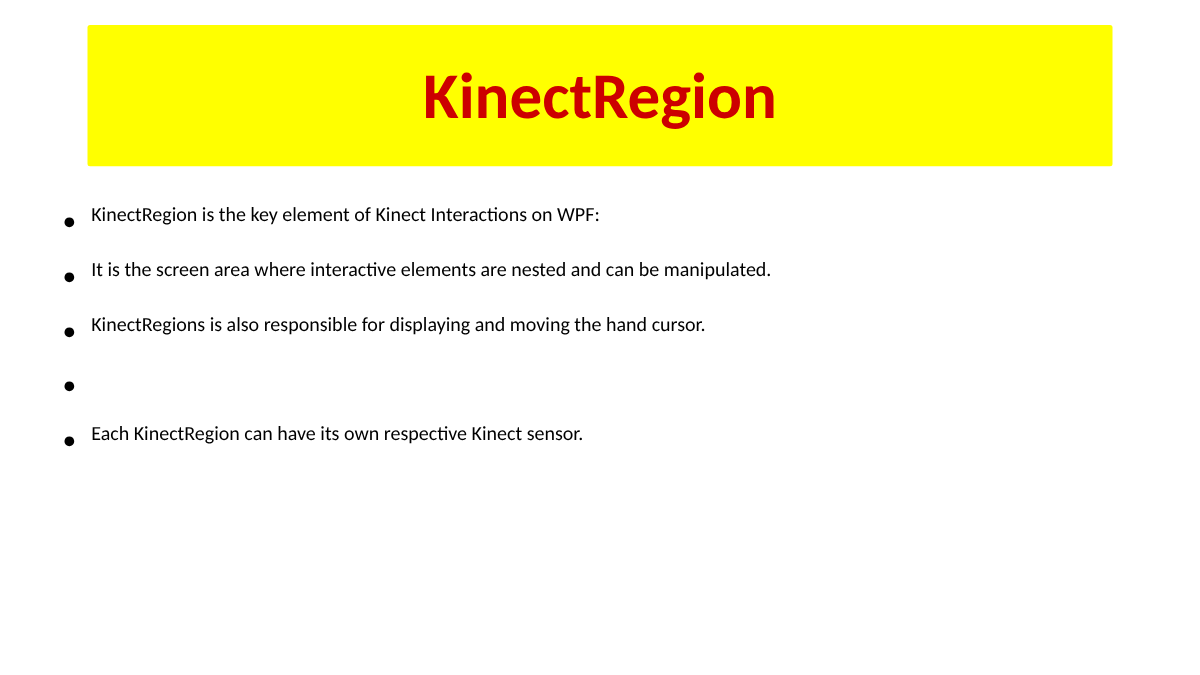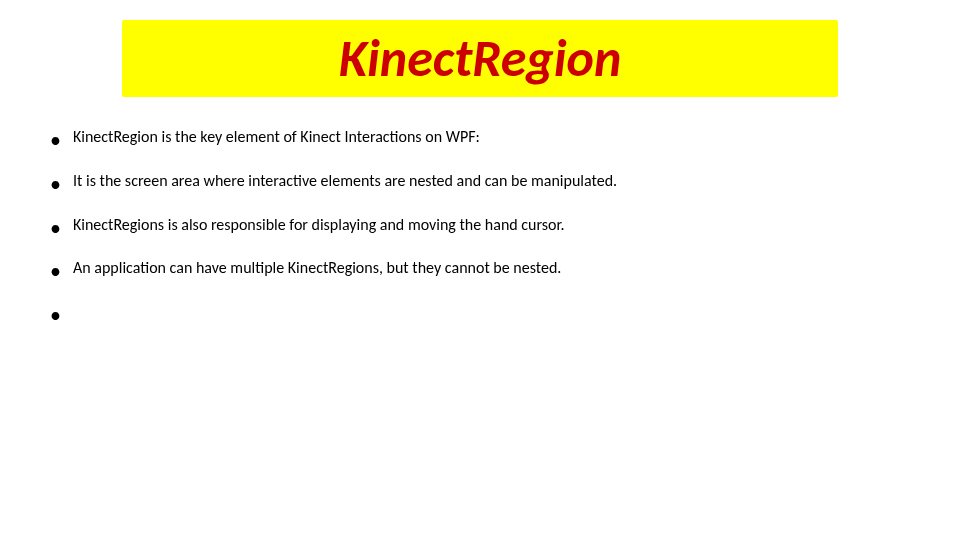--- a/index.html
+++ b/index.html
@@ -15,26 +15,25 @@
       font-family: 'Calibri', 'Arial', sans-serif;
       overflow: hidden;
       display: flex;
       flex-direction: column;
       align-items: center;
       padding: 20px 40px 20px 40px;
     }
 
     .title-container {
       background: #ffff00;
-      width: 716px;
+      width: 820px;
       text-align: center;
-      padding: 10px 30px;
+      padding: 28px 30px;
       margin-bottom: 22px;
       border-radius: 2px;
-      font-style: italic;
     }
 
     .title-text {
       font-size: 52px;
       font-weight: bold;
       color: #cc0000;
       font-family: 'Calibri', 'Arial', sans-serif;
       line-height: 1.1;
     }
 
@@ -84,18 +83,18 @@
   <div class="bullet-item">
     <span class="bullet-dot">•</span>
     <span class="bullet-text">It is the screen area where interactive elements are nested and can be manipulated.</span>
   </div>
   <div class="bullet-item">
     <span class="bullet-dot">•</span>
     <span class="bullet-text">KinectRegions is also responsible for displaying and moving the hand cursor.</span>
   </div>
   <div class="bullet-item">
     <span class="bullet-dot">•</span>
-    <span class="bullet-text">An application can have multiple KinectRegions, but they cannot be nested.</span>
   </div>
   <div class="bullet-item">
     <span class="bullet-dot">•</span>
+    <span class="bullet-text">Each KinectRegion can have its own respective Kinect sensor.</span>
   </div>
 </div>
 
 </body></html>

